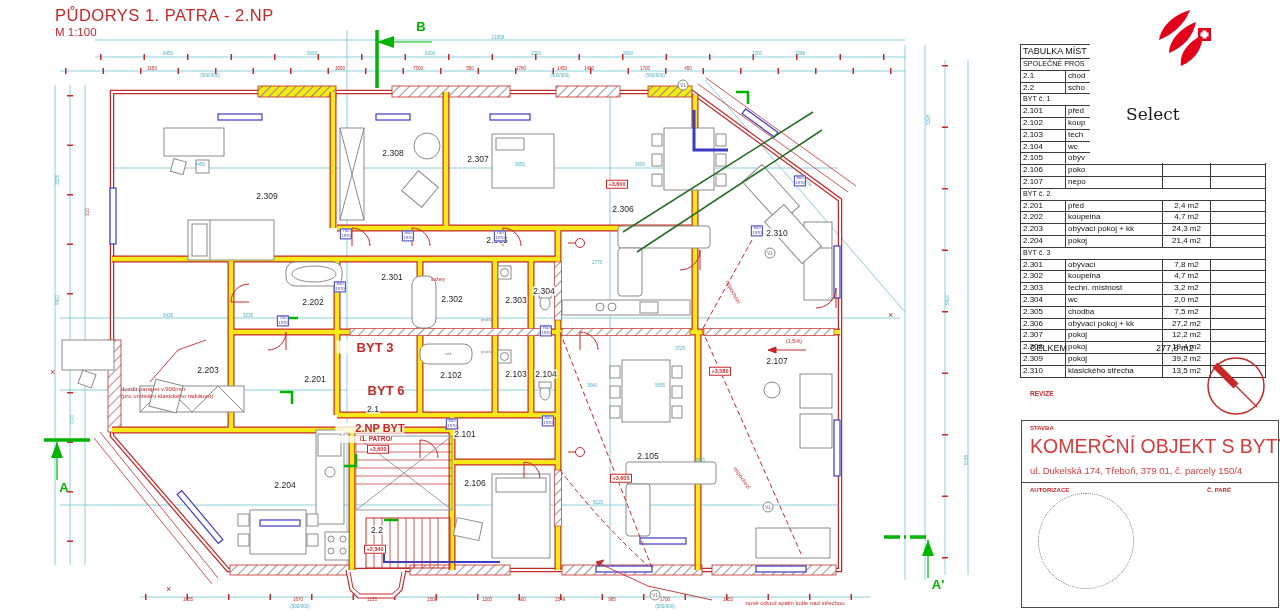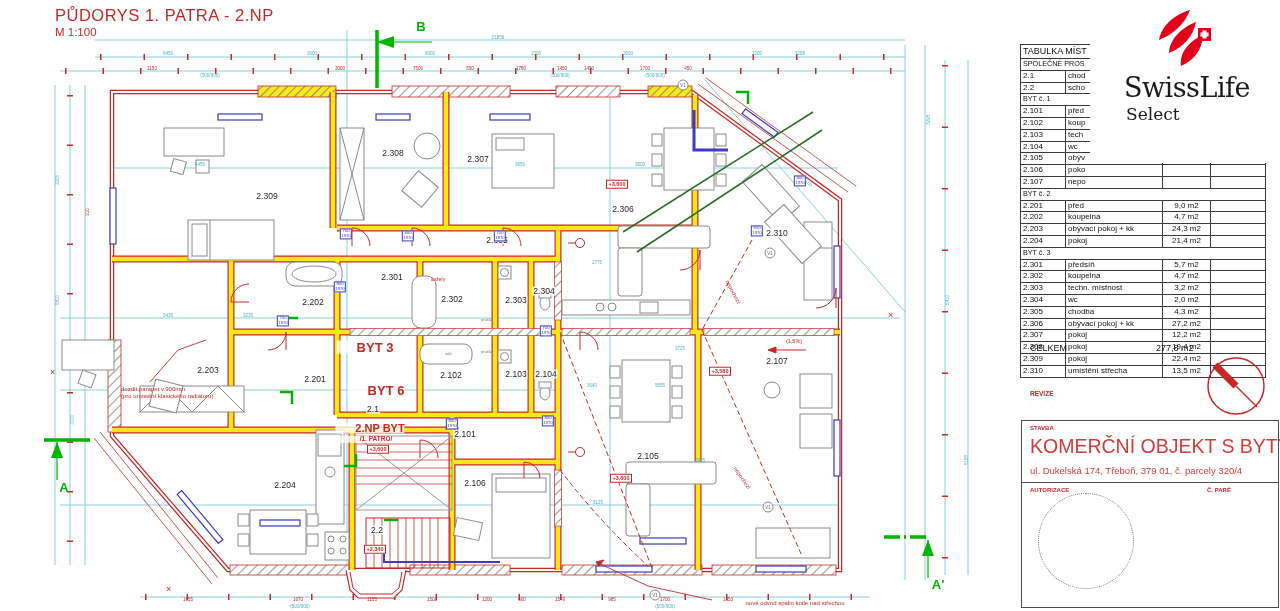--- a/index.html
+++ b/index.html
@@ -543,21 +543,21 @@
           <td class="nam">nepo</td>
           <td class="are"></td>
           <td class="ext"></td>
         </tr>
         <tr class="sec">
           <td colspan="4">BYT č. 2</td>
         </tr>
         <tr>
           <td class="num">2.201</td>
           <td class="nam">před</td>
-          <td class="are">9,0 m2</td>
+          <td class="are">2,4 m2</td>
           <td class="ext"></td>
         </tr>
         <tr>
           <td class="num">2.202</td>
           <td class="nam">koupelna</td>
           <td class="are">4,7 m2</td>
           <td class="ext"></td>
         </tr>
         <tr>
           <td class="num">2.203</td>
@@ -569,22 +569,22 @@
           <td class="num">2.204</td>
           <td class="nam">pokoj</td>
           <td class="are">21,4 m2</td>
           <td class="ext"></td>
         </tr>
         <tr class="sec">
           <td colspan="4">BYT č. 3</td>
         </tr>
         <tr>
           <td class="num">2.301</td>
-          <td class="nam">předsíň</td>
-          <td class="are">5,7 m2</td>
+          <td class="nam">obývací</td>
+          <td class="are">7,8 m2</td>
           <td class="ext"></td>
         </tr>
         <tr>
           <td class="num">2.302</td>
           <td class="nam">koupelna</td>
           <td class="are">4,7 m2</td>
           <td class="ext"></td>
         </tr>
         <tr>
           <td class="num">2.303</td>
@@ -594,21 +594,21 @@
         </tr>
         <tr>
           <td class="num">2.304</td>
           <td class="nam">wc</td>
           <td class="are">2,0 m2</td>
           <td class="ext"></td>
         </tr>
         <tr>
           <td class="num">2.305</td>
           <td class="nam">chodba</td>
-          <td class="are">4,3 m2</td>
+          <td class="are">7,5 m2</td>
           <td class="ext"></td>
         </tr>
         <tr>
           <td class="num">2.306</td>
           <td class="nam">obývací pokoj + kk</td>
           <td class="are">27,2 m2</td>
           <td class="ext"></td>
         </tr>
         <tr>
           <td class="num">2.307</td>
@@ -618,61 +618,60 @@
         </tr>
         <tr>
           <td class="num">2.308</td>
           <td class="nam">pokoj</td>
           <td class="are">19,4 m2</td>
           <td class="ext"></td>
         </tr>
         <tr>
           <td class="num">2.309</td>
           <td class="nam">pokoj</td>
-          <td class="are">22,4 m2</td>
+          <td class="are">39,2 m2</td>
           <td class="ext"></td>
         </tr>
         <tr>
           <td class="num">2.310</td>
-          <td class="nam">umístění střecha</td>
+          <td class="nam">klasického střecha</td>
           <td class="are">13,5 m2</td>
           <td class="ext"></td>
         </tr>
       </tbody>
   </table>
   <div id="table-total">
     <b style="font-weight:normal">CELKEM</b>
     <span>277,8 m2</span>
   </div>
 
   <div id="logo-box">
     <svg width="70" height="66" style="left:56px;top:8px" viewBox="0 0 70 66">
       <path d="M44,2 C27,7 15,19 13,32 C26,27 39,16 44,2 Z" fill="#e2001a"></path>
       <path d="M52,12 C35,18 22,32 22,46 C38,40 49,27 52,12 Z" fill="#fff"></path>
       <path d="M50,14 C34,20 23,33 23,45 C38,39 47,28 50,14 Z" fill="#e2001a"></path>
       <path d="M57,27 C43,33 33,45 35,58 C49,52 56,41 57,27 Z" fill="#e2001a"></path>
       <rect x="52" y="20" width="13" height="13" fill="#e2001a"></rect>
       <rect x="56.5" y="22.5" width="4" height="8" fill="#fff"></rect>
         <rect x="54.5" y="24.5" width="8" height="4" fill="#fff"></rect>
     </svg>
-    <div id="logo-word">SwissLife</div>
     <div id="logo-sub">Select</div>
   </div>
 
   <svg width="80" height="80" style="left:1196px;top:346px" viewBox="0 0 80 80">
     <circle cx="40" cy="40" r="28" fill="none" stroke="#c62828" stroke-width="1.5"></circle>
     <line x1="19" y1="19" x2="40" y2="40" stroke="#c62828" stroke-width="7"></line>
     <line x1="40" y1="40" x2="61" y2="61" stroke="#c62828" stroke-width="1.2"></line>
   </svg>
 
   <div id="revize">REVIZE</div>
   <div id="revize-marks">·  ·        ·</div>
 
   <div id="title-block">
     <div id="tb-stavba">STAVBA</div>
     <div id="tb-title">KOMERČNÍ OBJEKT S BYTY</div>
-    <div id="tb-addr">ul. Dukelská 174, Třeboň, 379 01, č. parcely 320/4</div>
+    <div id="tb-addr">ul. Dukelská 174, Třeboň, 379 01, č. parcely 150/4</div>
     <div id="tb-div"></div>
     <div id="tb-aut">AUTORIZACE</div>
     <div id="tb-pare">Č. PARÉ</div>
     <div id="tb-stamp"></div>
   </div>
 </div>
 
 </body></html>

